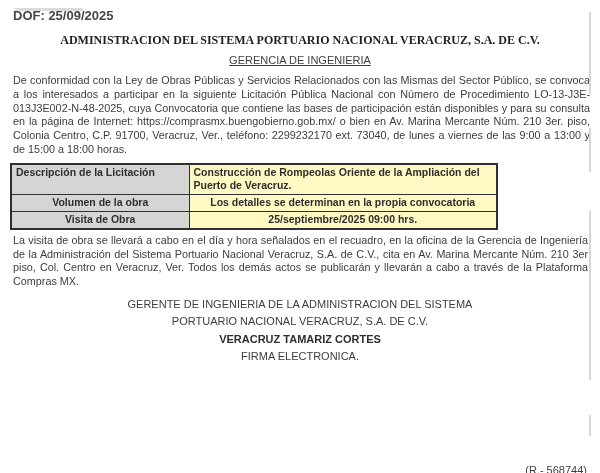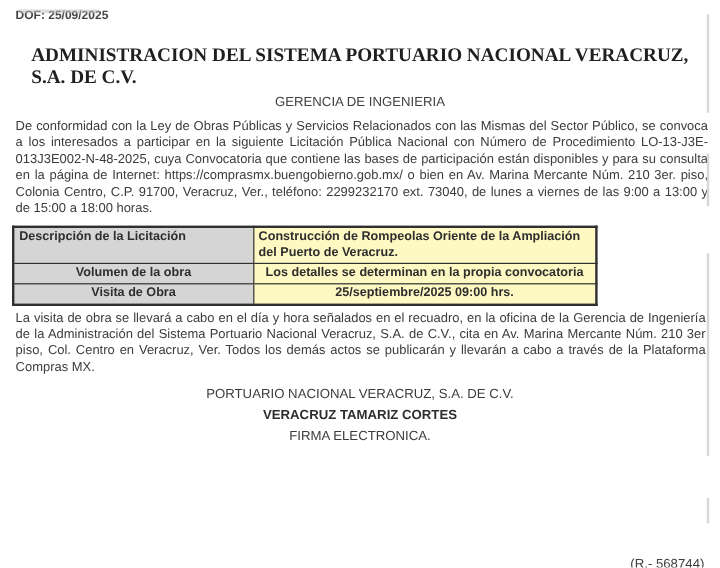--- a/index.html
+++ b/index.html
@@ -29,39 +29,40 @@
     width: 2px;
     background: #d7d7d7;
   }
   .edge-line.seg1 { top: 4px;   height: 82px;  }
   .edge-line.seg2 { top: 120px; height: 44px;  }
   .edge-line.seg3 { top: 203px; height: 169px; }
   .edge-line.seg4 { top: 407px; height: 21px;  }
 
   .dof {
     margin: 8px 0 0 13px;
-    font-size: 10px;
+    font-size: 13px;
     font-weight: bold;
     color: #454545;
   }
   .title {
-    margin: 19px auto 0;
+    margin: 8px auto 0;
     max-width: 548px;
-    text-align: left;
+    text-align: center;
     font-family: "Liberation Serif", serif;
     font-weight: bold;
-    font-size: 16px;
+    font-size: 12px;
     line-height: 18px;
     color: #1f1f1f;
   }
   .subtitle {
     margin-top: 5px;
     text-align: center;
     font-size: 11px;
     color: #3f3f3f;
+    text-decoration: underline;
   }
   .para {
     font-size: 10.8px;
     line-height: 13.8px;
     text-align: justify;
     color: #3c3c3c;
   }
   .intro { margin: 8px 10px 6px 13px; }
   .closing { margin: 4px 12px 0 13px; }
 
@@ -75,21 +76,21 @@
   table.lic-table td {
     border: 1.5px solid #2f2f2f;
     font-size: 10.5px;
     line-height: 13px;
     font-weight: bold;
     color: #2e2e2e;
     padding: 1px 4px 2px 4px;
     vertical-align: top;
   }
   td.lbl {
-    width: 200px;
+    width: 178px;
     background: #d5d5d5;
   }
   td.val { background: #fef9c3; }
   tr.tall td { height: 29px; }
   tr.short td { height: 17px; text-align: center; }
 
   .sig-block {
     margin-top: 7px;
     text-align: center;
     font-size: 11px;
@@ -137,20 +138,21 @@
       <tr class="short">
         <td class="lbl">Visita de Obra</td>
         <td class="val">25/septiembre/2025 09:00 hrs.</td>
       </tr>
     </tbody>
   </table>
 
   <div class="para closing">La visita de obra se llevará a cabo en el día y hora señalados en el recuadro, en la oficina de la Gerencia de Ingeniería de la Administración del Sistema Portuario Nacional Veracruz, S.A. de C.V., cita en Av. Marina Mercante Núm. 210 3er piso, Col. Centro en Veracruz, Ver. Todos los demás actos se publicarán y llevarán a cabo a través de la Plataforma Compras MX.</div>
 
   <div class="sig-block">
+    <div>GERENTE DE INGENIERIA DE LA ADMINISTRACION DEL SISTEMA</div>
     <div>PORTUARIO NACIONAL VERACRUZ, S.A. DE C.V.</div>
     <div class="sig-name">VERACRUZ TAMARIZ CORTES</div>
     <div>FIRMA ELECTRONICA.</div>
   </div>
 
   <div class="registry">(R.- 568744)</div>
 
 </div>
 
 </body></html>

